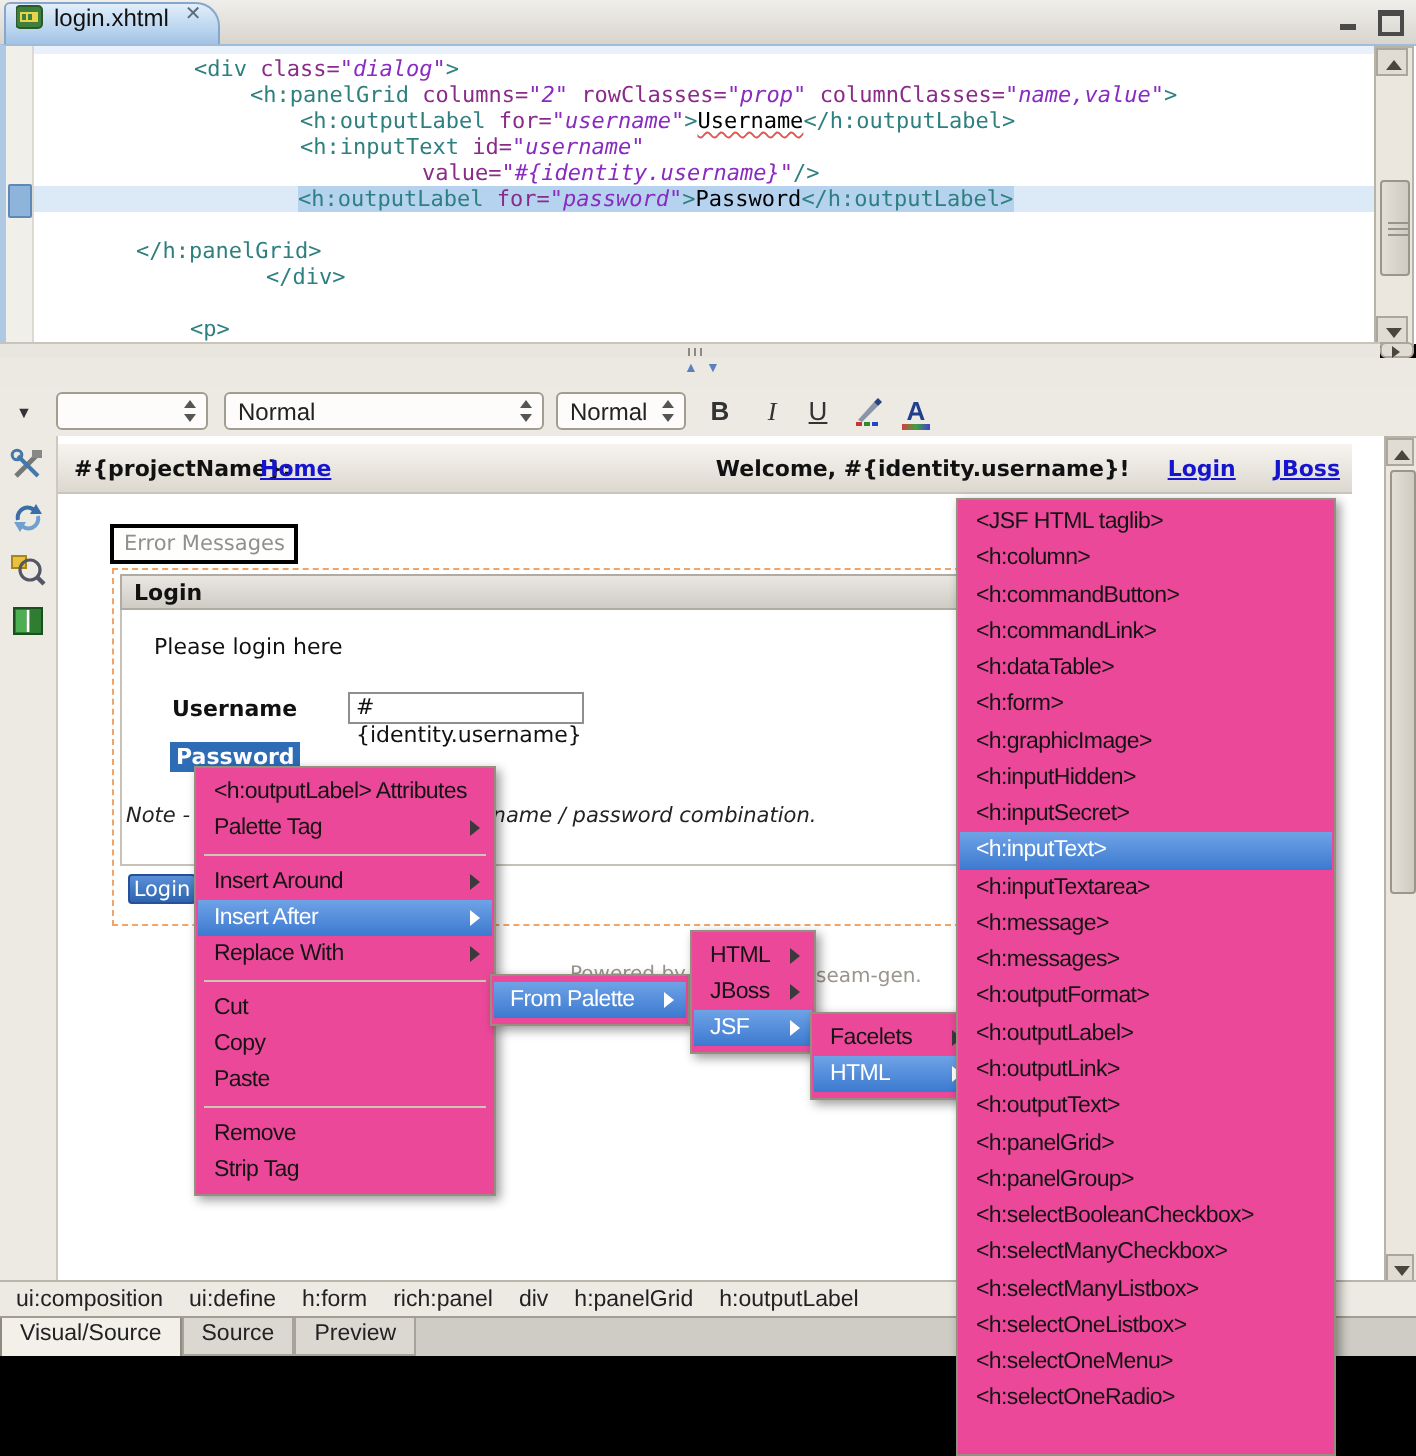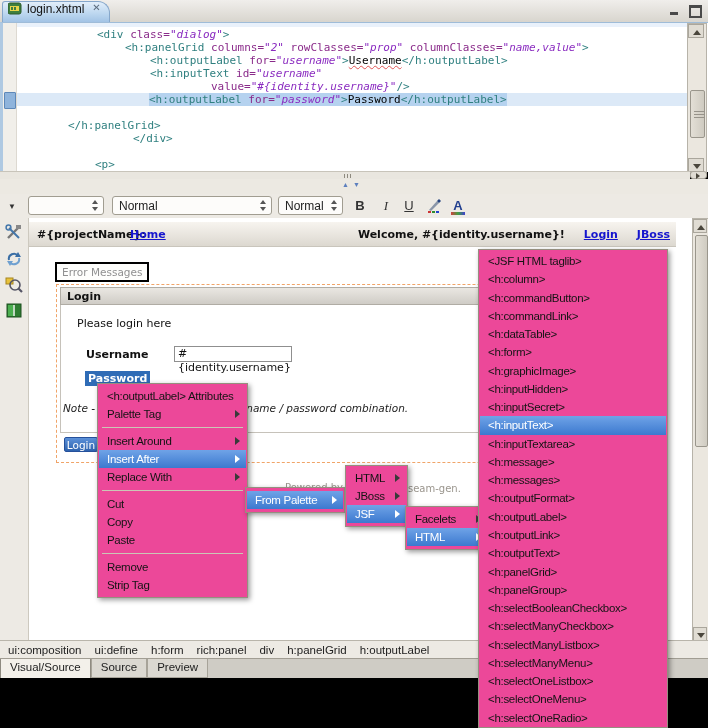--- a/index.html
+++ b/index.html
@@ -327,21 +327,20 @@
       <div class="menu-item"><span>&lt;h:messages&gt;</span></div>
       <div class="menu-item"><span>&lt;h:outputFormat&gt;</span></div>
       <div class="menu-item"><span>&lt;h:outputLabel&gt;</span></div>
       <div class="menu-item"><span>&lt;h:outputLink&gt;</span></div>
       <div class="menu-item"><span>&lt;h:outputText&gt;</span></div>
       <div class="menu-item"><span>&lt;h:panelGrid&gt;</span></div>
       <div class="menu-item"><span>&lt;h:panelGroup&gt;</span></div>
       <div class="menu-item"><span>&lt;h:selectBooleanCheckbox&gt;</span></div>
       <div class="menu-item"><span>&lt;h:selectManyCheckbox&gt;</span></div>
       <div class="menu-item"><span>&lt;h:selectManyListbox&gt;</span></div>
-      <div class="menu-item"><span>&lt;h:selectManyMenu&gt;</span></div>
       <div class="menu-item"><span>&lt;h:selectOneListbox&gt;</span></div>
       <div class="menu-item"><span>&lt;h:selectOneMenu&gt;</span></div>
       <div class="menu-item"><span>&lt;h:selectOneRadio&gt;</span></div>
     </div>
 
   <div id="crumbbar" class="abs">
     <span id="crumbs">
         <span class="crumb"><span>ui:composition</span></span>
         <span class="crumb"><span>ui:define</span></span>
         <span class="crumb"><span>h:form</span></span>

